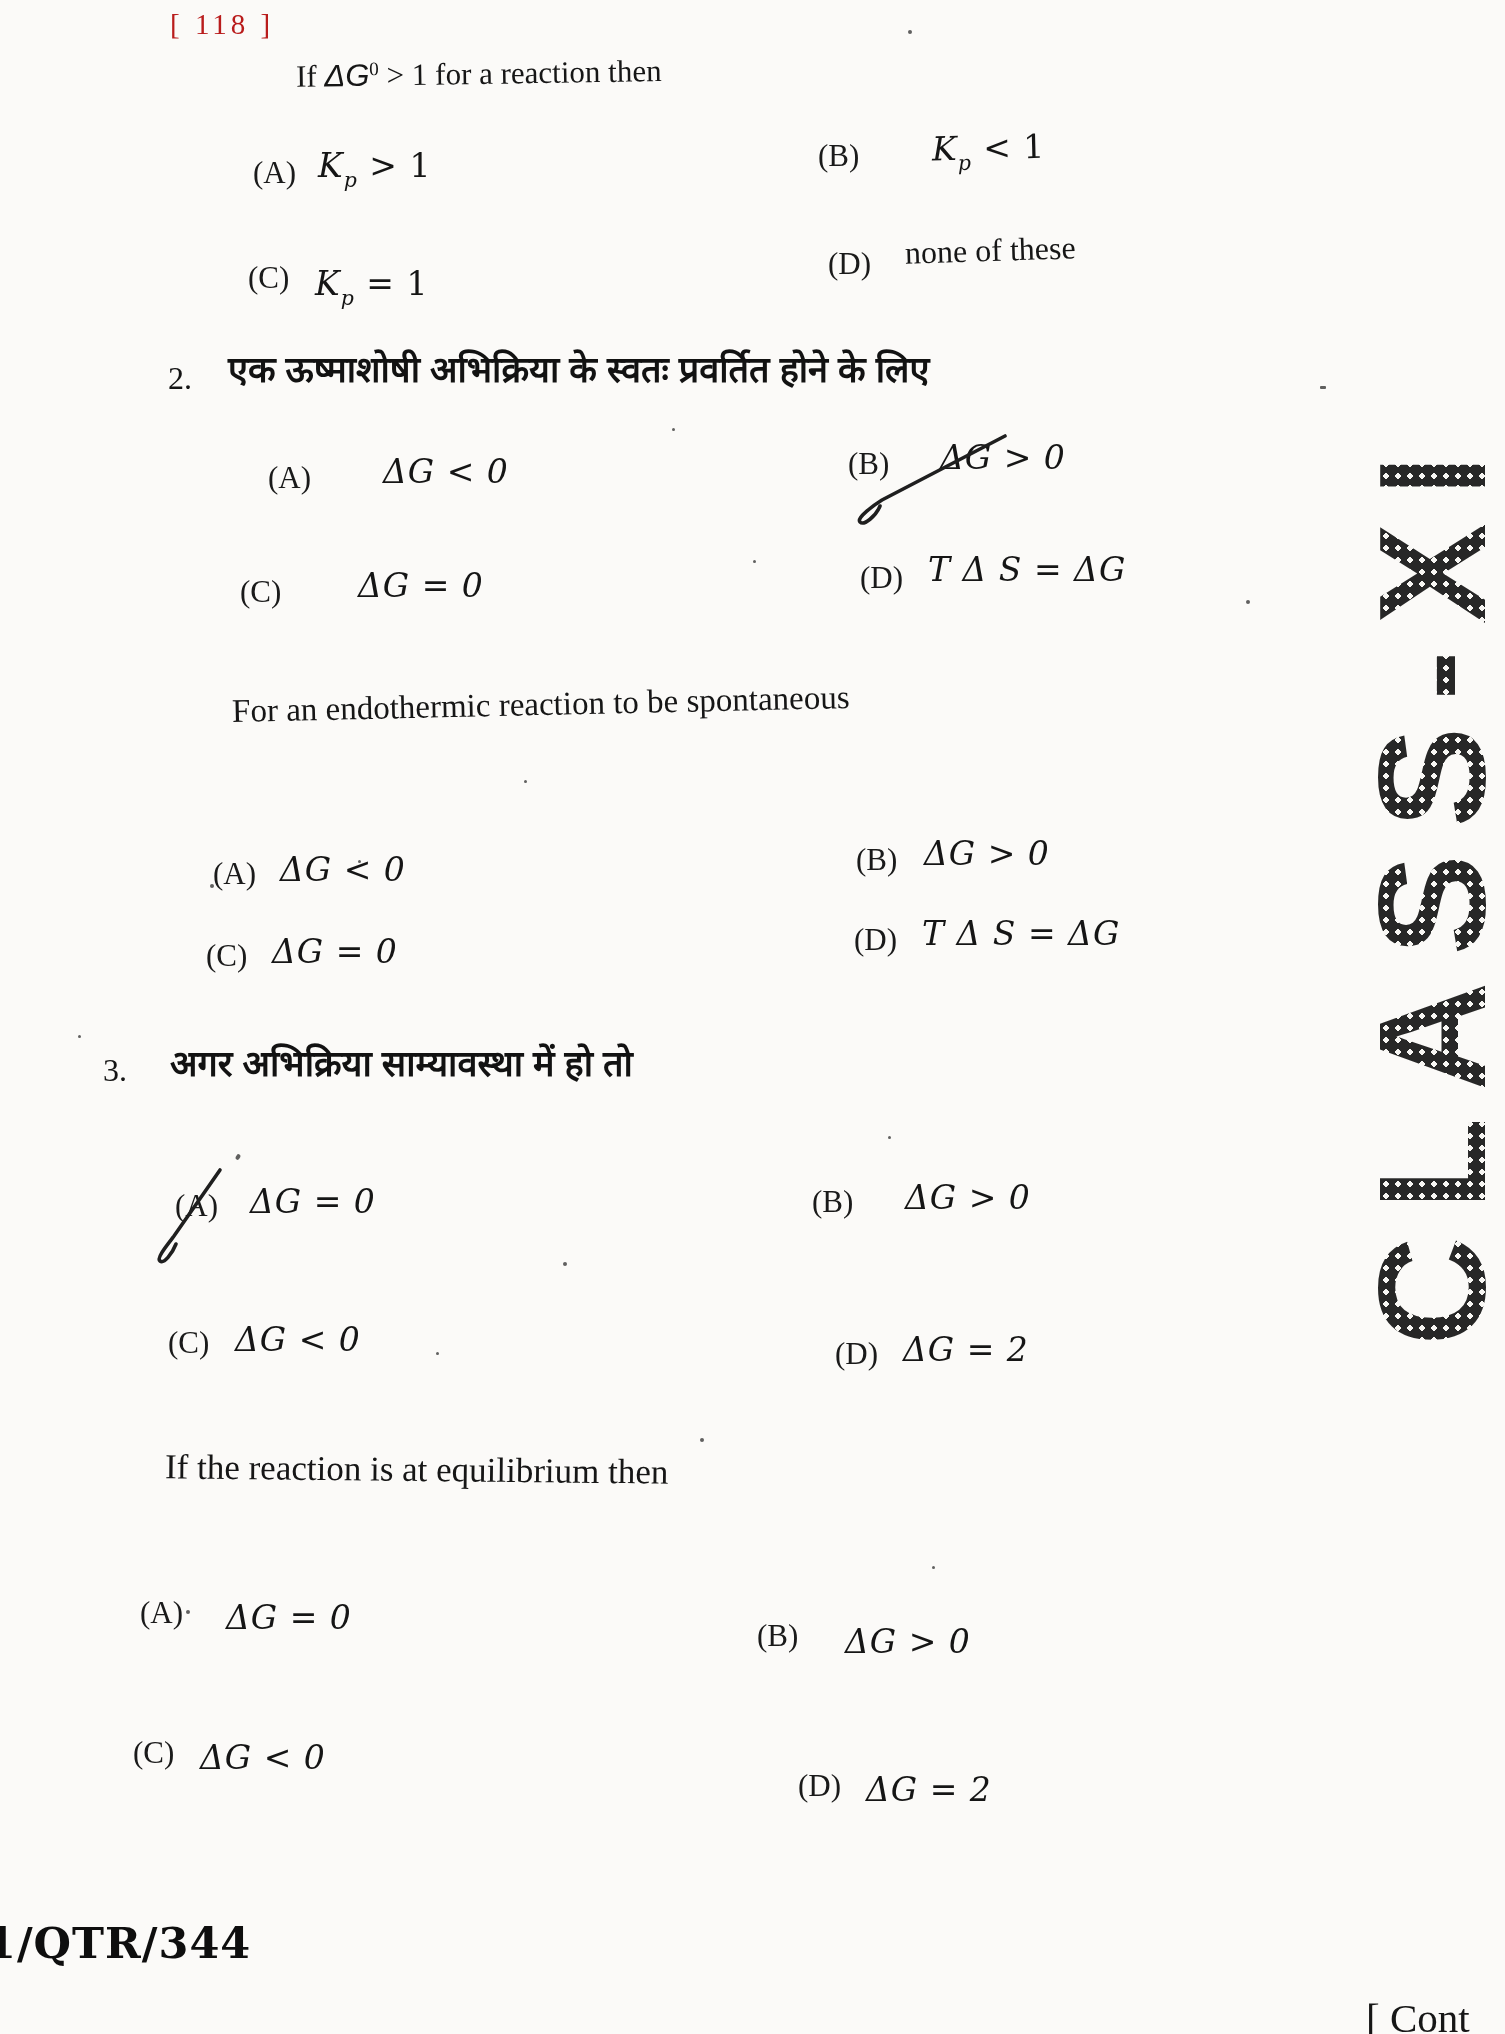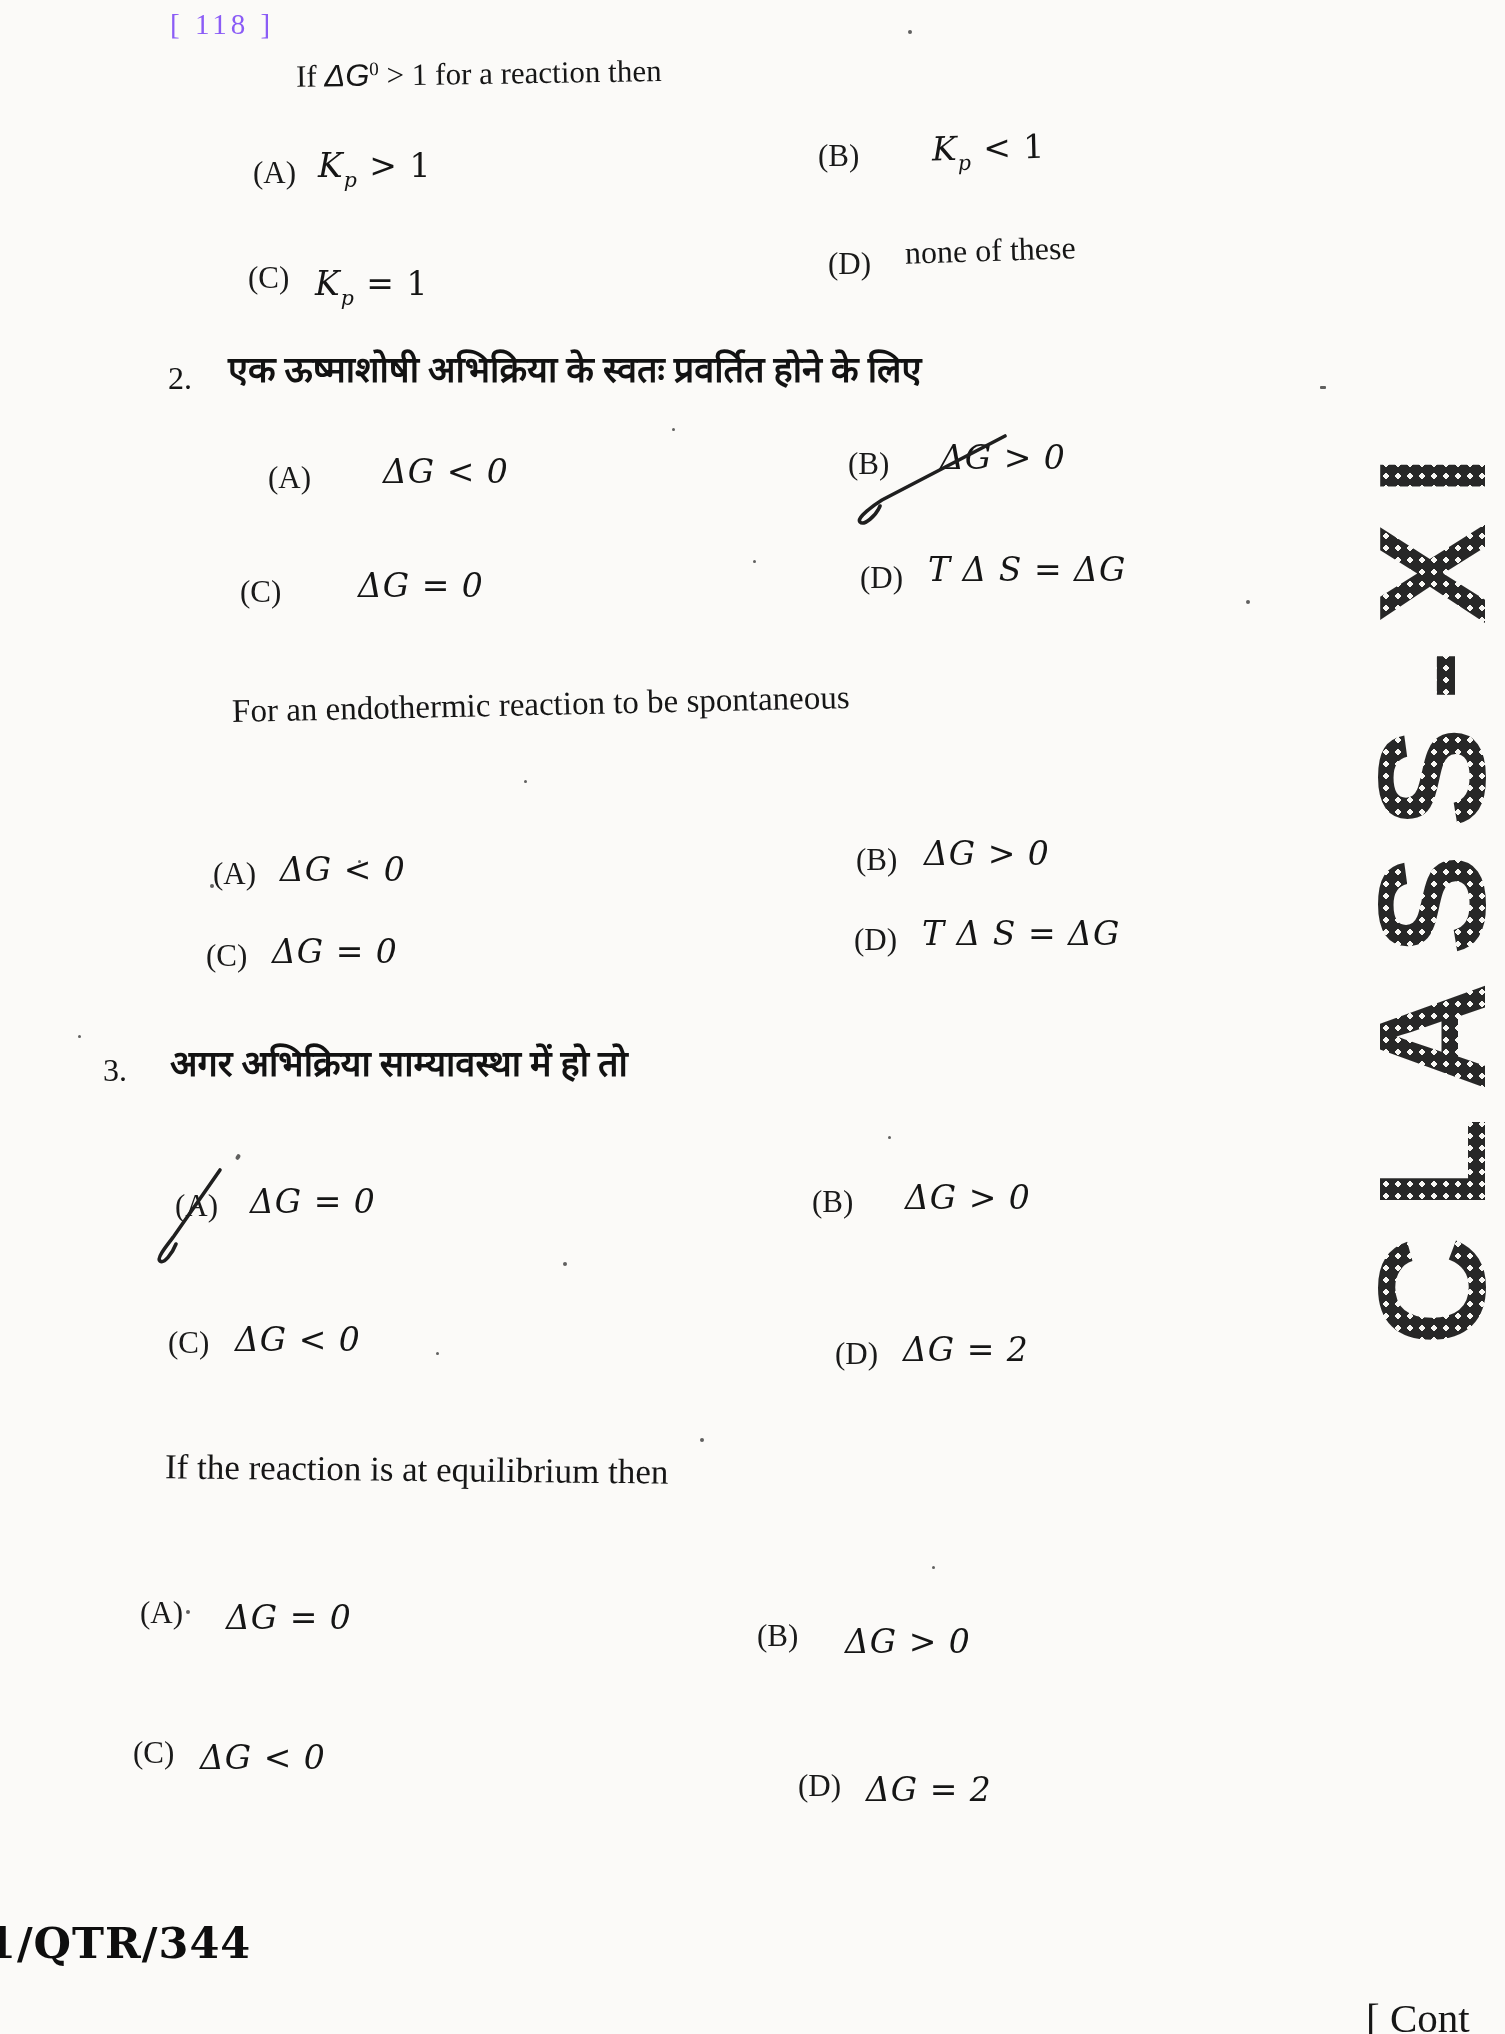--- a/index.html
+++ b/index.html
@@ -3,24 +3,24 @@
 <meta charset="utf-8">
 <style>
   html,body{margin:0;padding:0;}
   body{
     width:1505px;height:2034px;position:relative;overflow:hidden;
     background:#fbfaf8;
     font-family:"Liberation Serif","DejaVu Serif",serif;
     color:#1b1b1b;
   }
   .abs{position:absolute;white-space:nowrap;}
-  .pgnum{font-size:29px;letter-spacing:4px;color:#8b5cf6;}
+  .pgnum{font-size:29px;letter-spacing:4px;color:#b91c1c;}
   .qnum{font-size:32px;color:#141414;}
   .prompt{font-size:31px;color:#161616;}
-  .prompt-hi{font-size:36px;font-weight:600;color:#121212;font-family:Liberation Serif, serif;}
+  .prompt-hi{font-size:36px;font-weight:600;color:#121212;font-family:Liberation Sans, sans-serif;}
   .opt-label{font-size:31px;color:#1a1a1a;}
   .opt-val{font-size:33px;font-style:italic;font-family:"DejaVu Serif",serif;color:#151515;letter-spacing:1px;}
   .opt-val .post,.opt-val .plain-eq{font-style:normal;}
   sub.pvar{font-size:0.62em;font-style:italic;vertical-align:-0.5em;}
   sup.pvar{font-size:0.62em;vertical-align:0.55em;font-style:normal;}
   .footer-code{font-size:43px;font-weight:700;font-family:"DejaVu Serif",serif;color:#0e0e0e;letter-spacing:1px;}
   .footer-cont{font-size:41px;color:#161616;}
   .watermark{
     left:1356px;top:1346px;width:1150px;height:170px;
     transform:rotate(-90deg);transform-origin:0 0;

